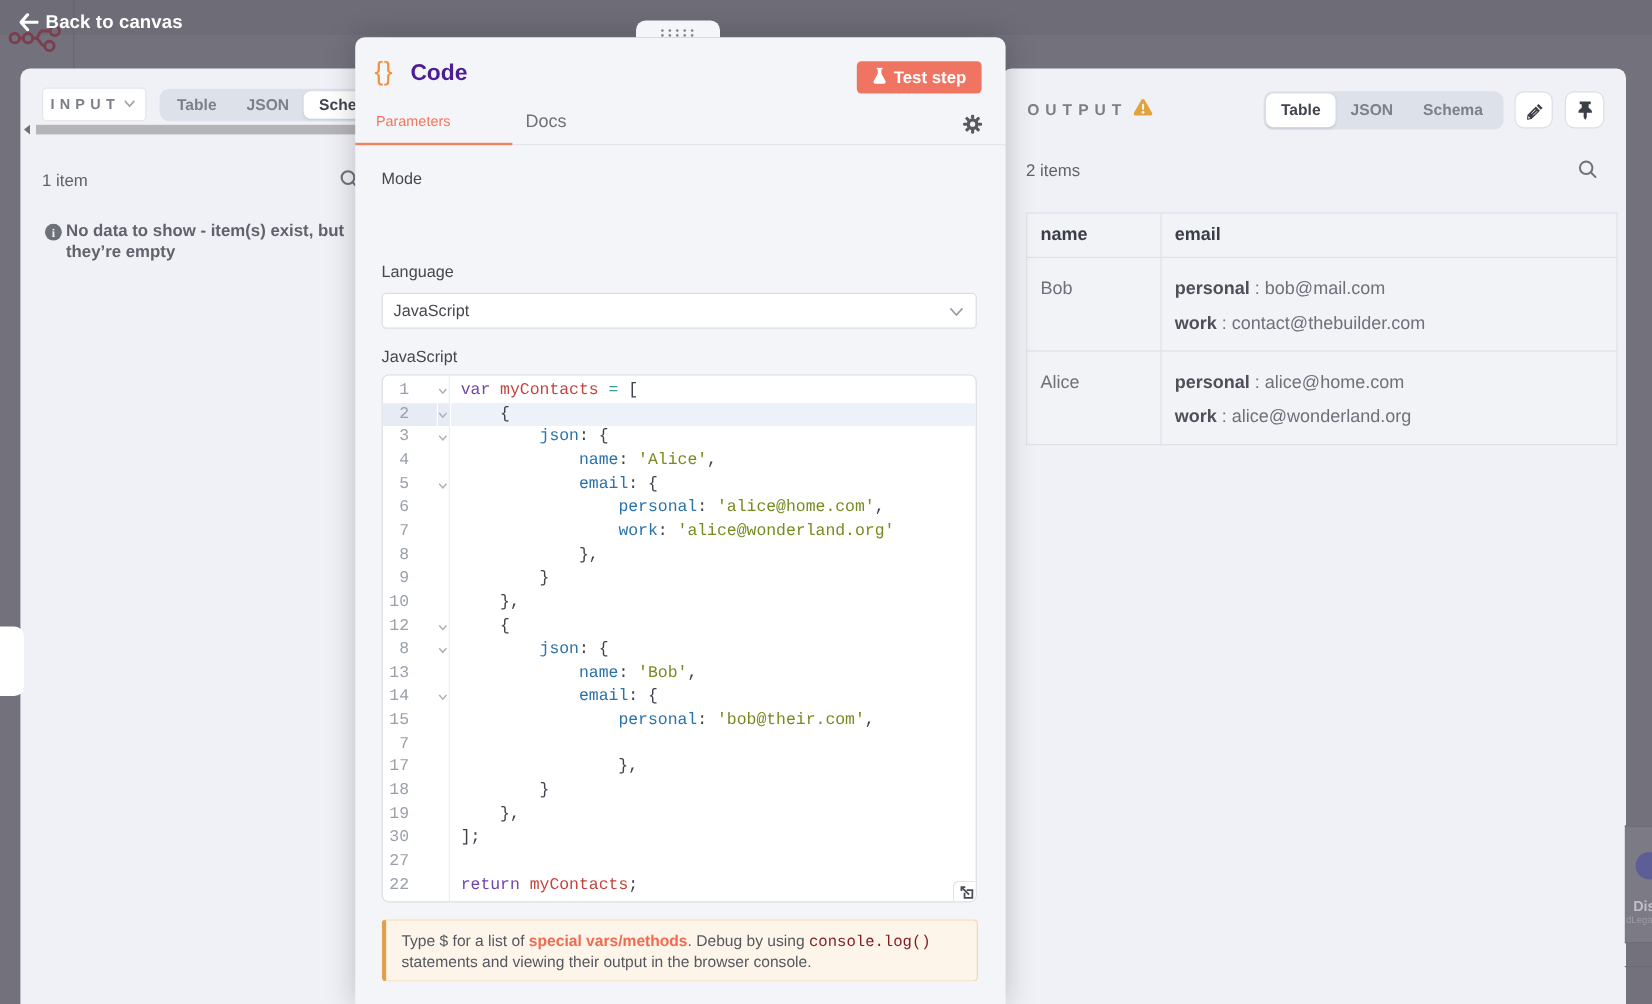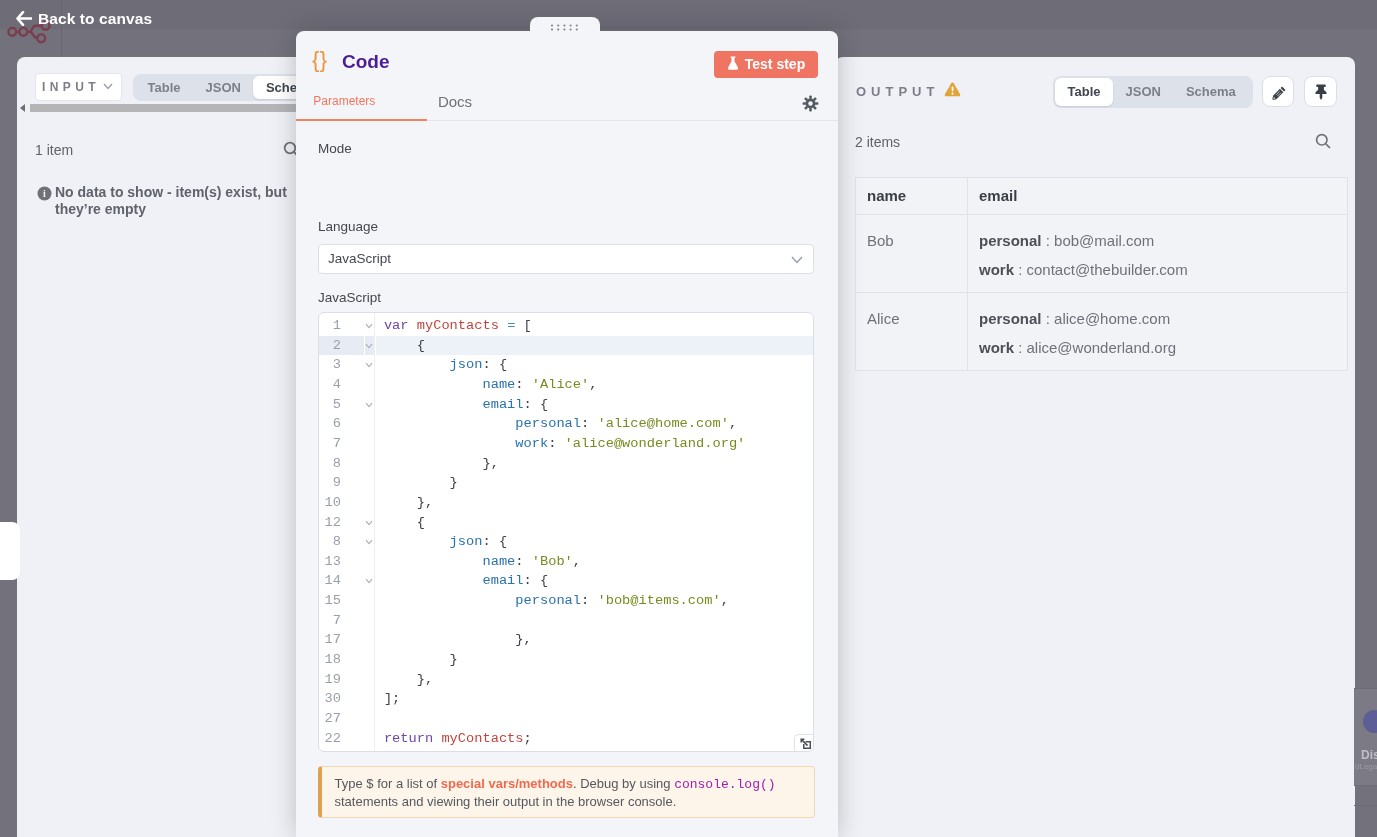--- a/index.html
+++ b/index.html
@@ -56,21 +56,21 @@
 .ln { position:absolute; left:0; width:21.5px; text-align:right; color:#9aa0ab; font-family:"Liberation Mono", monospace; font-size:13.7px; line-height:19.65px; }
 .fold { position:absolute; left:46px; top:5px; }
 .ct { position:absolute; left:64.5px; white-space:pre; font-family:"Liberation Mono", monospace; font-size:13.7px; line-height:19.65px; color:#3f4049; }
 .k { color:#7045a8; } .v { color:#c3443c; } .o { color:#36999e; }
 .pr { color:#2a72ab; } .s { color:#758c20; } .p { color:#3f4049; }
 #hl2 { left:57px; top:22.65px; width:438px; height:19.65px; background:#edf1f8; }
 #hl2g { left:0; top:22.65px; width:56px; height:19.65px; background:#e7ebf4; }
 
 #hint { left:22px; top:735px; width:497px; height:52px; background:#fdf5e9; border:1px solid #f0d9b2; border-left:4px solid #dfa150; border-radius:4px; color:#55585f; font-size:13px; line-height:16.5px; padding:9px 10px 0 13px; }
 #hint .lnk { color:#ee6a50; font-weight:700; }
-#hint .mono { font-family:"Liberation Mono", monospace; font-size:13px; color:#a21caf; }
+#hint .mono { font-family:"Liberation Mono", monospace; font-size:13px; color:#7f1d1d; }
 
 #rpanel { left:835px; top:57px; width:520px; height:780px; background:#f0f1f6; border-radius:8px 8px 0 0; }
 #outlab { left:21px; top:27px; color:#7b7e88; font-size:13px; font-weight:700; letter-spacing:5px; }
 #warn { left:109px; top:25px; }
 #rpill { left:218px; top:19px; width:200px; height:32px; padding:0 2px; }
 #rpill .tab { height:28px; line-height:28px; }
 #editbtn { left:427px; top:19px; width:32px; height:31px; background:#ffffff; border:1px solid #dbdee6; border-radius:8px; }
 #pinbtn { left:469px; top:19px; width:33px; height:31px; background:#ffffff; border:1px solid #dbdee6; border-radius:8px; }
 #twoitems { left:20px; top:77px; font-size:14px; color:#5f6269; }
 #rsearch { left:480px; top:76px; }
@@ -293,21 +293,21 @@
       </svg>
     <div class="ct" style="top:219.15px"><span class="p">        </span><span class="pr">json</span><span class="p">: {</span></div>
     <div class="ln" style="top:238.80px">13</div>
     <div class="ct" style="top:238.80px"><span class="p">            </span><span class="pr">name</span><span class="p">: </span><span class="s">'Bob'</span><span class="p">,</span></div>
     <div class="ln" style="top:258.45px">14</div>
     <svg class="fold" style="top:265.45px" width="8" height="6" viewBox="0 0 8 6">
         <path d="M1 1.2 L4 4.6 L7 1.2" stroke="#aab0b9" stroke-width="1.2" fill="none"></path>
       </svg>
     <div class="ct" style="top:258.45px"><span class="p">            </span><span class="pr">email</span><span class="p">: {</span></div>
     <div class="ln" style="top:278.10px">15</div>
-    <div class="ct" style="top:278.10px"><span class="p">                </span><span class="pr">personal</span><span class="p">: </span><span class="s">'bob@items.com'</span><span class="p">,</span></div>
+    <div class="ct" style="top:278.10px"><span class="p">                </span><span class="pr">personal</span><span class="p">: </span><span class="s">'bob@their.com'</span><span class="p">,</span></div>
     <div class="ln" style="top:297.75px">7</div>
     <div class="ln" style="top:317.40px">17</div>
     <div class="ct" style="top:317.40px"><span class="p">                },</span></div>
     <div class="ln" style="top:337.05px">18</div>
     <div class="ct" style="top:337.05px"><span class="p">        }</span></div>
     <div class="ln" style="top:356.70px">19</div>
     <div class="ct" style="top:356.70px"><span class="p">    },</span></div>
     <div class="ln" style="top:376.35px">30</div>
     <div class="ct" style="top:376.35px"><span class="p">];</span></div>
     <div class="ln" style="top:396.00px">27</div>

